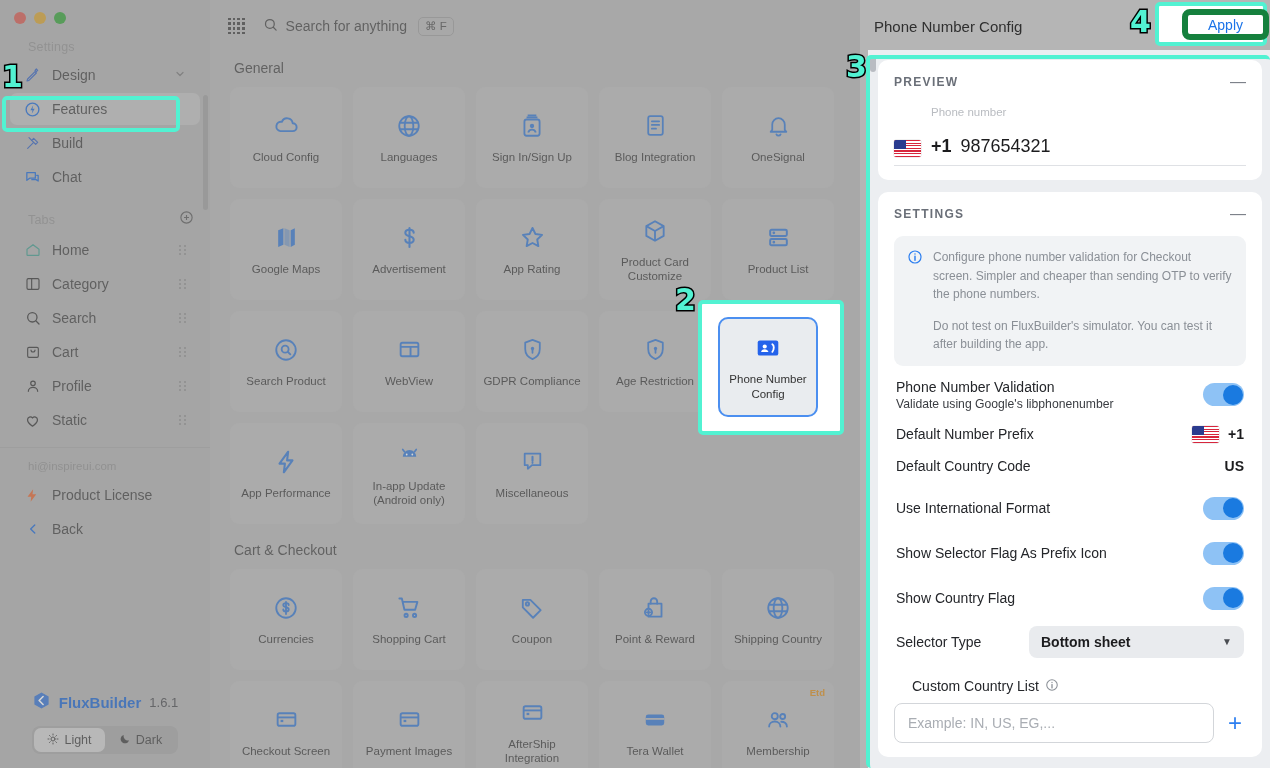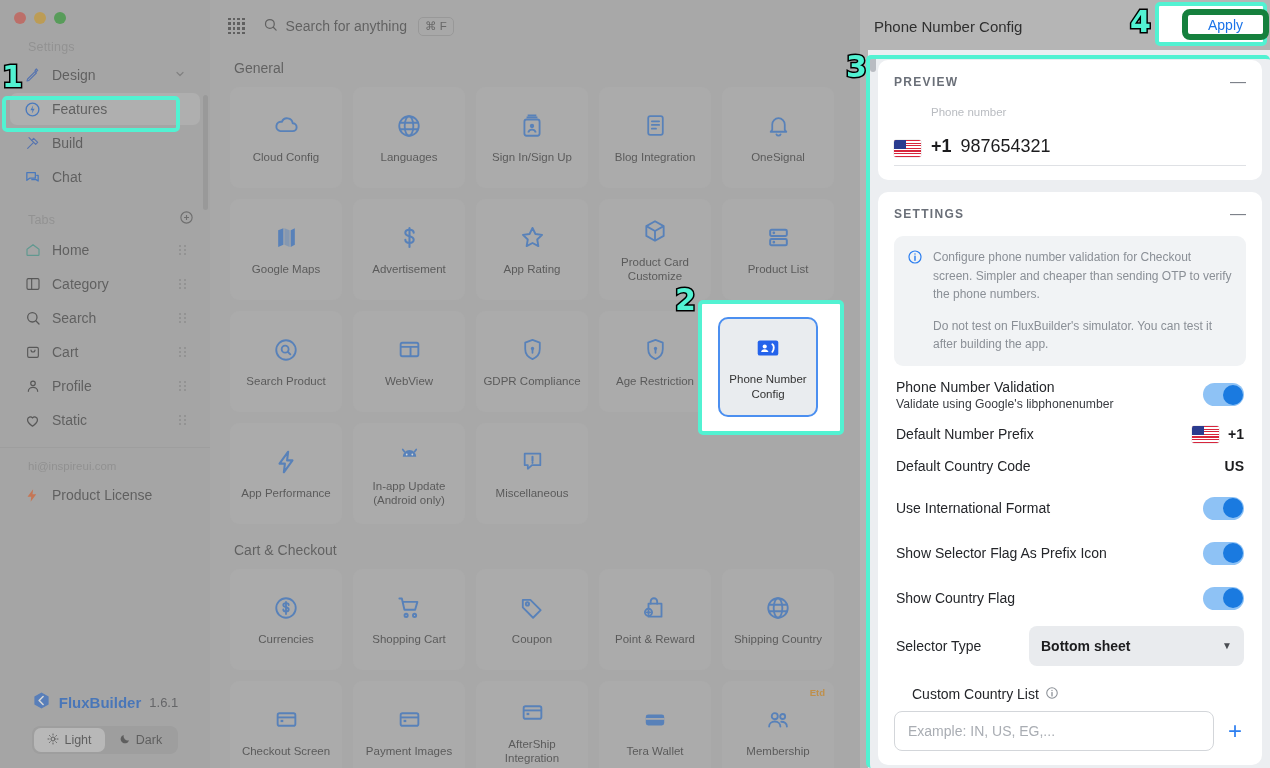--- a/index.html
+++ b/index.html
@@ -150,21 +150,21 @@
   .toggle {
     width: 41px; height: 23px; border-radius: 12px; background: #8ec2f5; position: relative; flex: 0 0 41px;
   }
   .toggle::after {
     content:""; position: absolute; right: 1.5px; top: 1.5px; width: 20px; height: 20px;
     border-radius: 50%; background: #1a7ae0;
   }
 
   .select-row { display: flex; align-items: center; padding: 16px 2px 0 2px; }
   .select {
-    margin-left: auto; width: 215px; height: 40px; background: #e9ebee; border-radius: 8px;
+    margin-left: auto; width: 215px; height: 32px; background: #e9ebee; border-radius: 8px;
     display: flex; align-items: center; padding: 0 12px; font-size: 14px; color: #1c1c1e; font-weight: bold;
   }
   .select .caret { margin-left: auto; color: #4a4d52; font-size: 10px; }
 
   .cc-label { display: flex; align-items: center; gap: 6px; font-size: 14px; color: #24262a; margin: 20px 0 8px 18px; }
   .cc-row { display: flex; align-items: center; gap: 10px; }
   .cc-input {
     flex: 1; height: 40px; border: 1px solid #d3d6da; border-radius: 8px;
     background: #fff; padding: 0 13px; font-size: 14px; color: #1c1c1e;
     font-family: "Liberation Sans", sans-serif;
@@ -356,20 +356,28 @@
     <div class="sb-divider"></div>
     <div class="sb-email">hi@inspireui.com</div>
 
     <div class="sb-item">
       <span class="ico">
         <svg width="15" height="15" viewBox="0 0 24 24" fill="#e4622a" stroke="none">
             <path d="M13 2L4 14h6l-1 8 9-12h-6z"></path>
           </svg>
       </span>
       <span>Product License</span>
+    </div>
+    <div class="sb-item">
+      <span class="ico">
+        <svg width="14" height="14" viewBox="0 0 24 24" fill="none" stroke="#1866d6" stroke-width="2.4" stroke-linecap="round" stroke-linejoin="round">
+            <polyline points="15 5 8 12 15 19"></polyline>
+          </svg>
+      </span>
+      <span>Back</span>
     </div>
 
     <div class="sb-bottom">
       <div class="brand">
         <span>
           <svg width="19" height="19" viewBox="0 0 24 24">
               <path d="M12 2l9 5v10l-9 5-9-5V7z" fill="#2f6fd0"></path>
               <path d="M14 7l-5 5 5 5" fill="none" stroke="#fff" stroke-width="2" stroke-linecap="round" stroke-linejoin="round"></path>
             </svg>
         </span>

